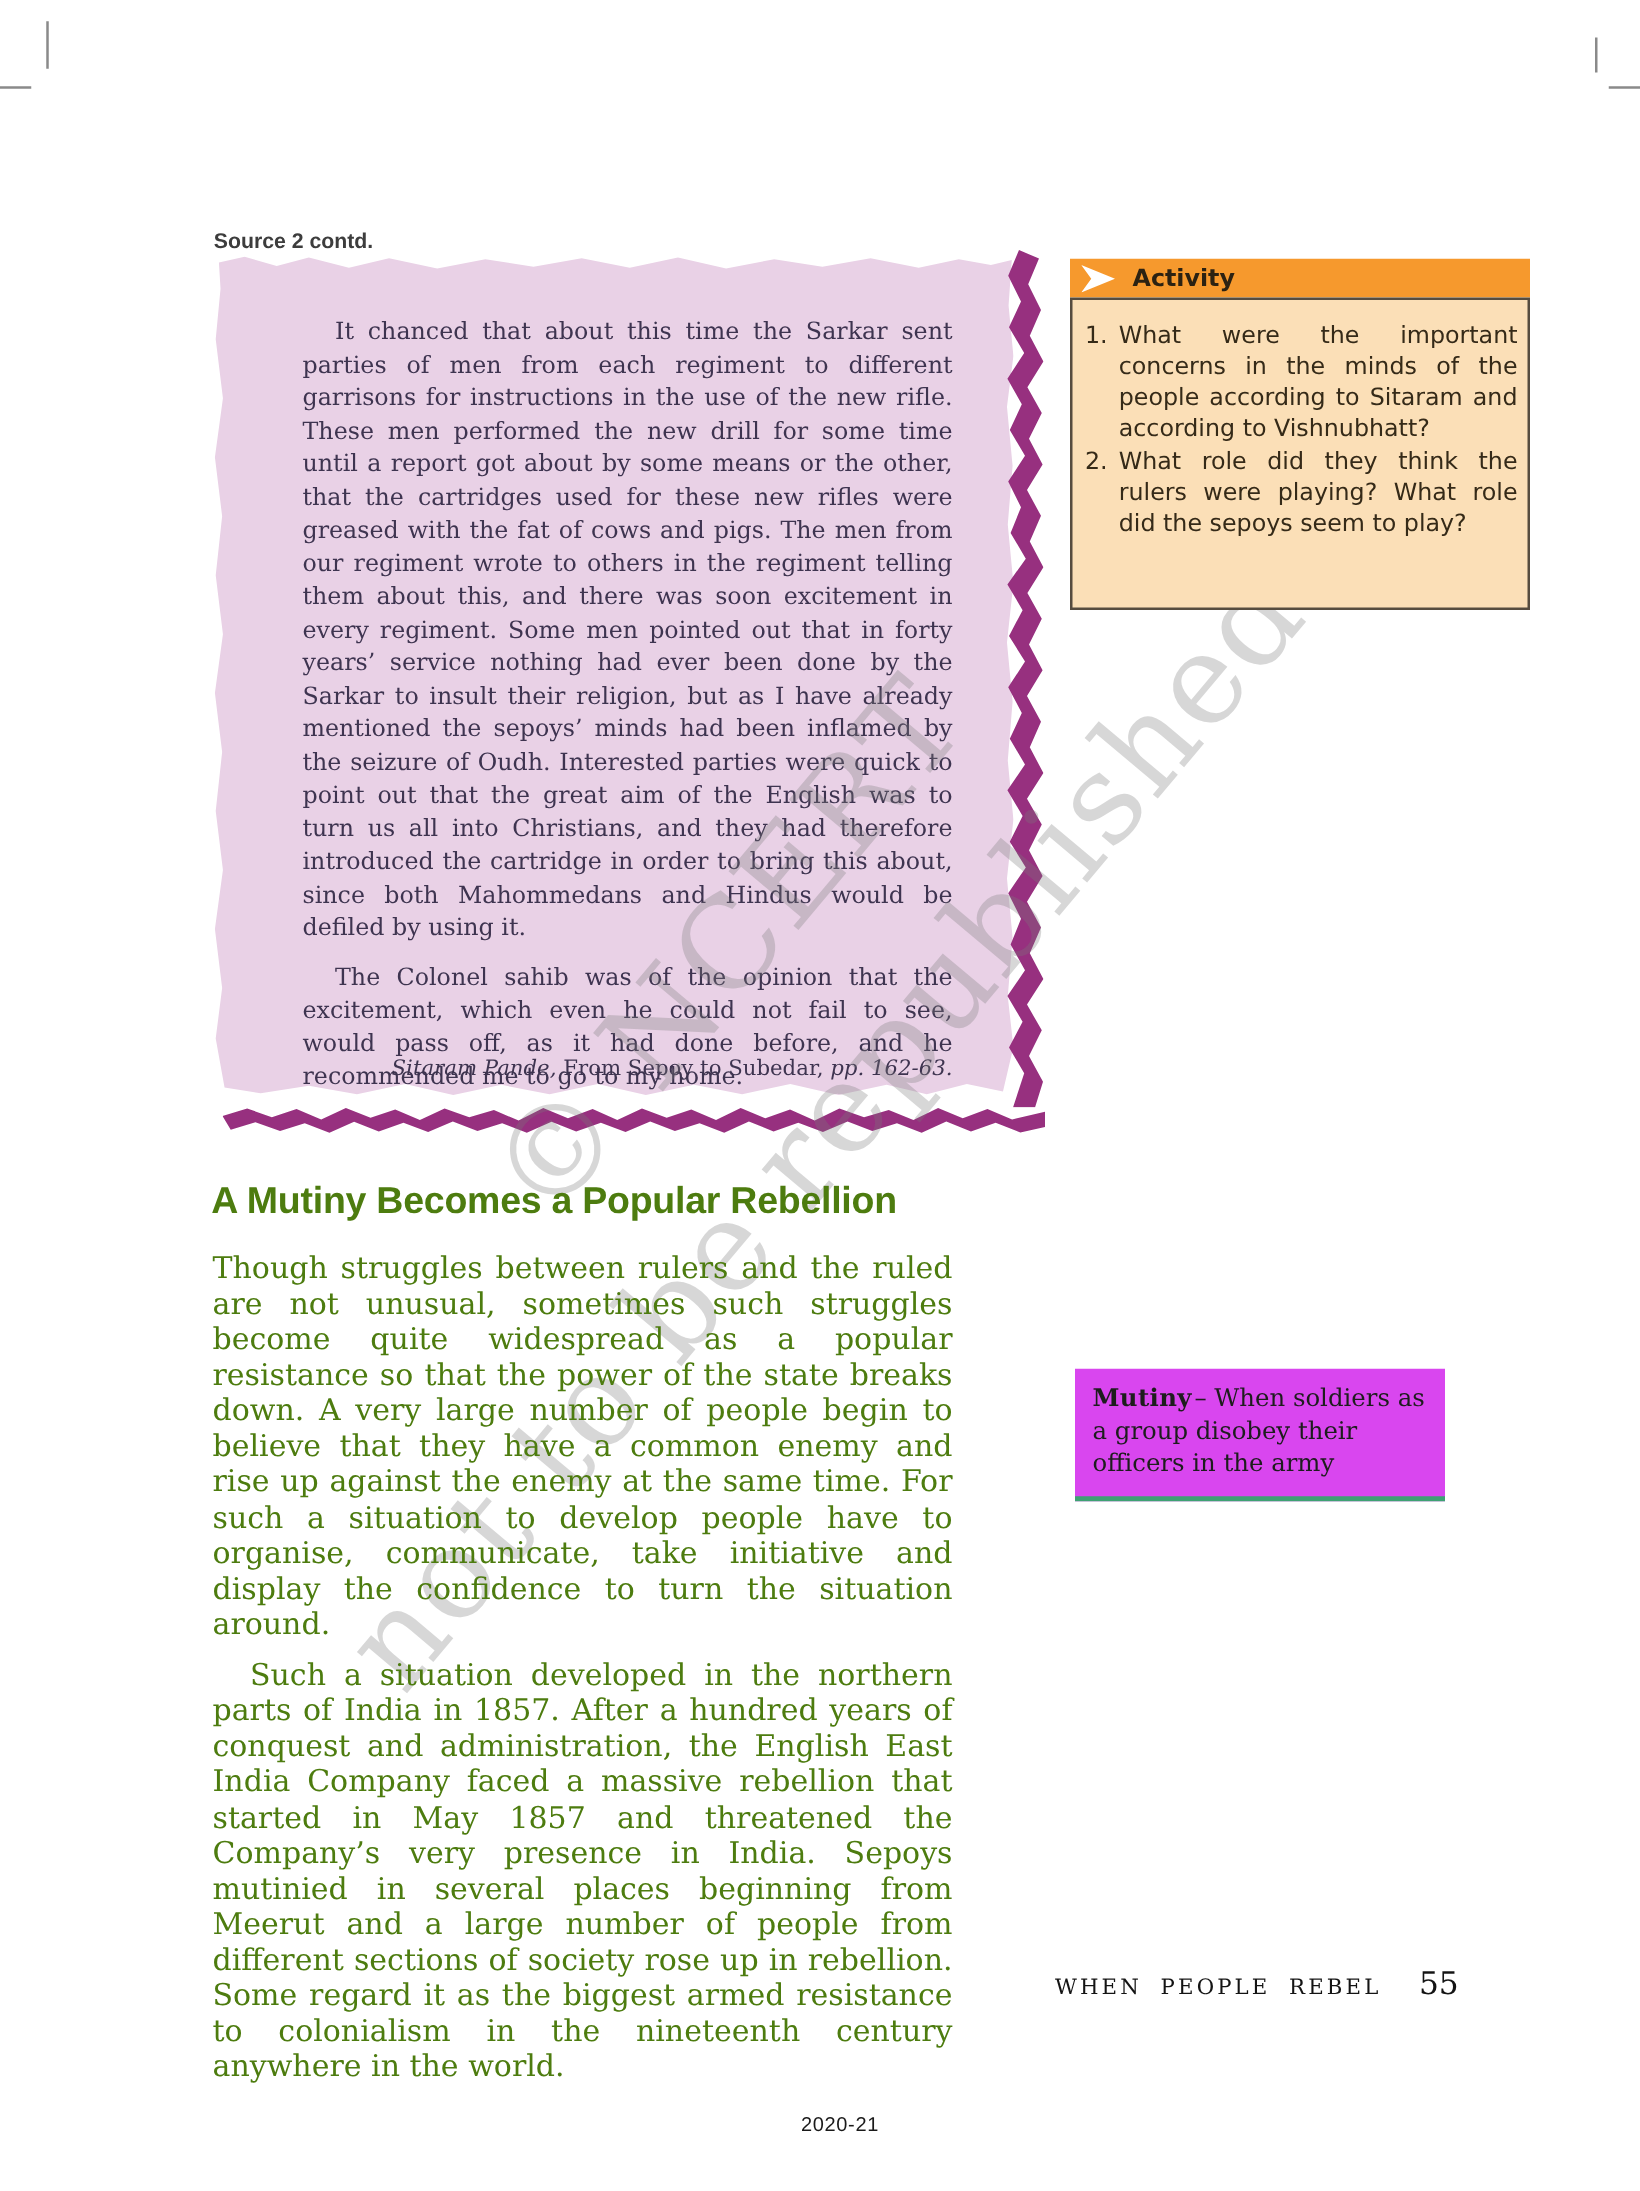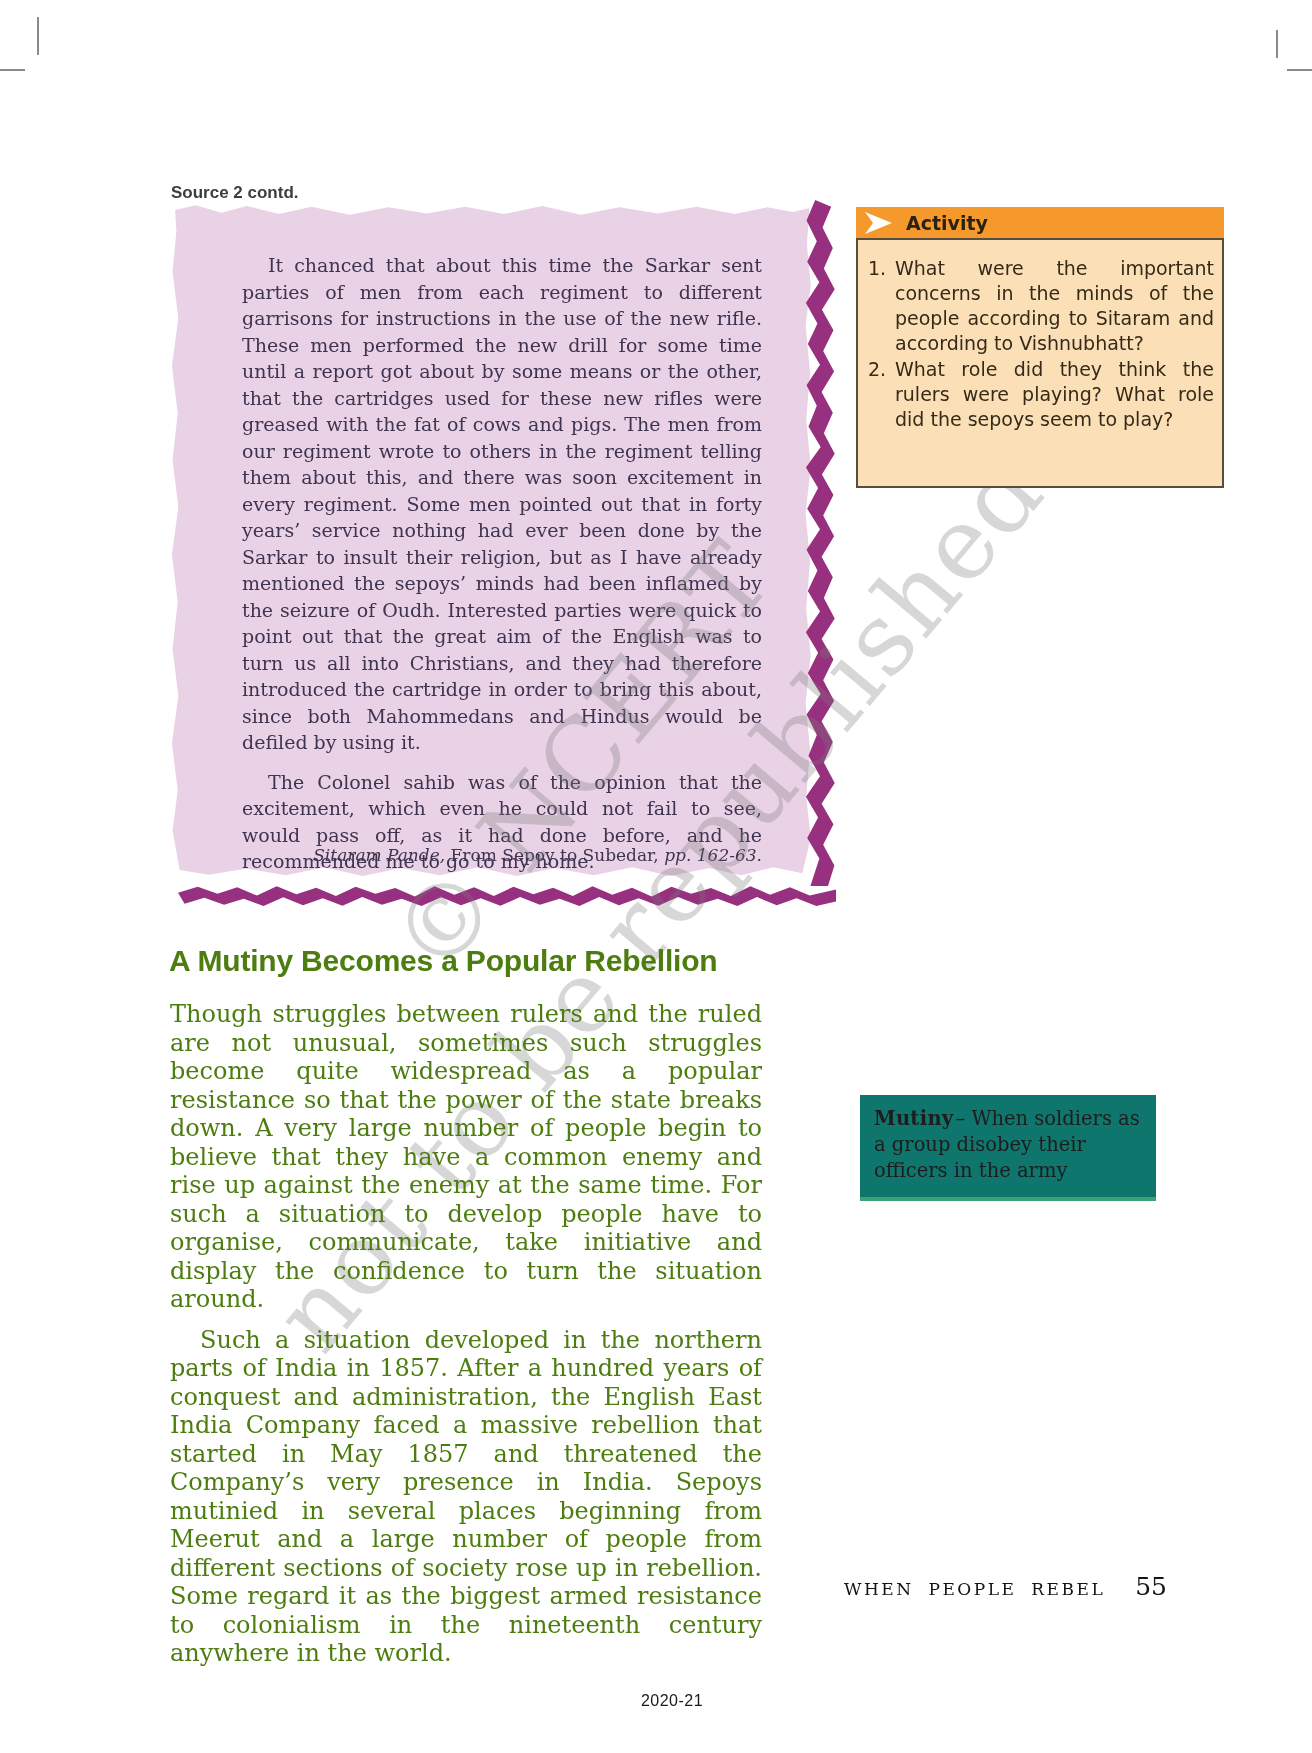--- a/index.html
+++ b/index.html
@@ -62,21 +62,21 @@
              font-weight:bold; font-size:30px; letter-spacing:-0.2px; color:#4d7c0f;
              white-space:nowrap; font-family:"Liberation Sans",sans-serif; }
   .bodytext { position:absolute; left:170px; top:1000px; width:592px; z-index:3;
               font-family:"DejaVu Serif","Liberation Serif",serif; font-size:24px;
               line-height:28.5px; color:#4d7c0f; text-align:justify; }
   .bp  { margin:0; }
   .bp2 { margin-top:12px; text-indent:30px; }
 
   
   .defbox { position:absolute; left:860px; top:1095px; width:296px; box-sizing:border-box;
-            background:#0f766e; border-bottom:4px solid #3ea173; padding:11px 12px 13px 14px; }
+            background:#d946ef; border-bottom:4px solid #3ea173; padding:11px 12px 13px 14px; }
   .def-text { position:relative; z-index:3; font-family:"DejaVu Serif","Liberation Serif",serif;
               font-size:19.5px; line-height:26px; color:#1d1d1d; }
   .def-term { letter-spacing:0.3px; margin-right:2px; }
 
   
   .footer { position:absolute; right:145px; top:1572px; z-index:3; display:flex; align-items:baseline;
             font-family:"DejaVu Serif","Liberation Serif",serif; color:#141414; }
   .run-title { font-size:17px; letter-spacing:2.5px; word-spacing:7px; }
   .pg-num { font-size:25px; margin-left:30px; letter-spacing:0; }
   .year { position:absolute; left:16px; top:1692px; width:100%; text-align:center; z-index:3;

